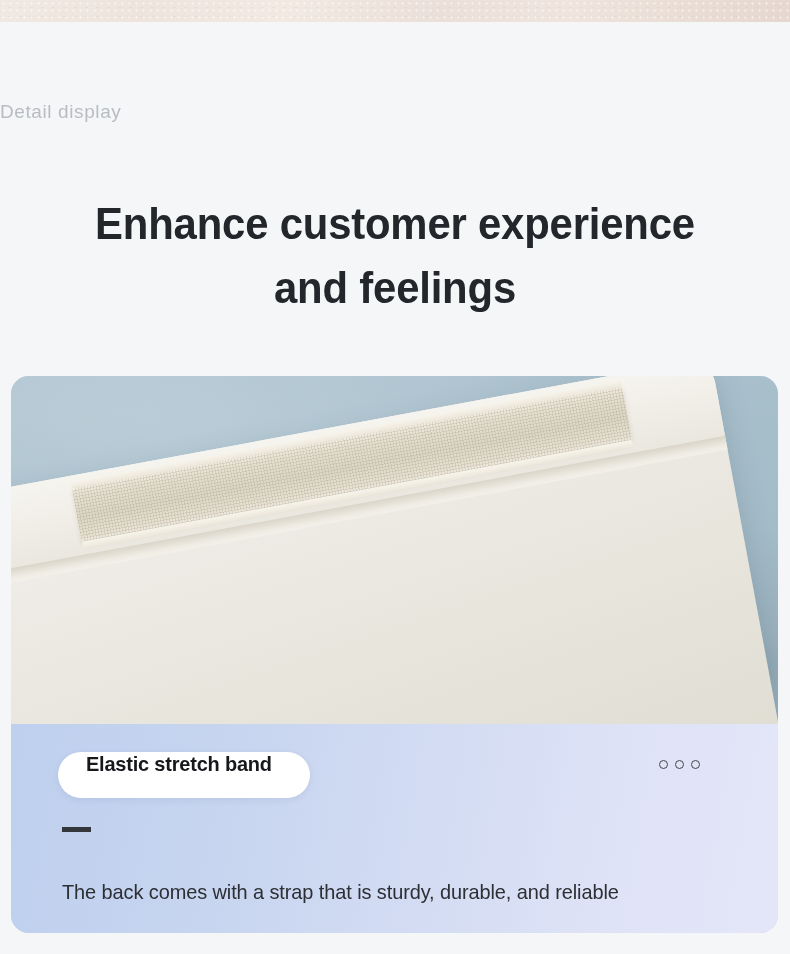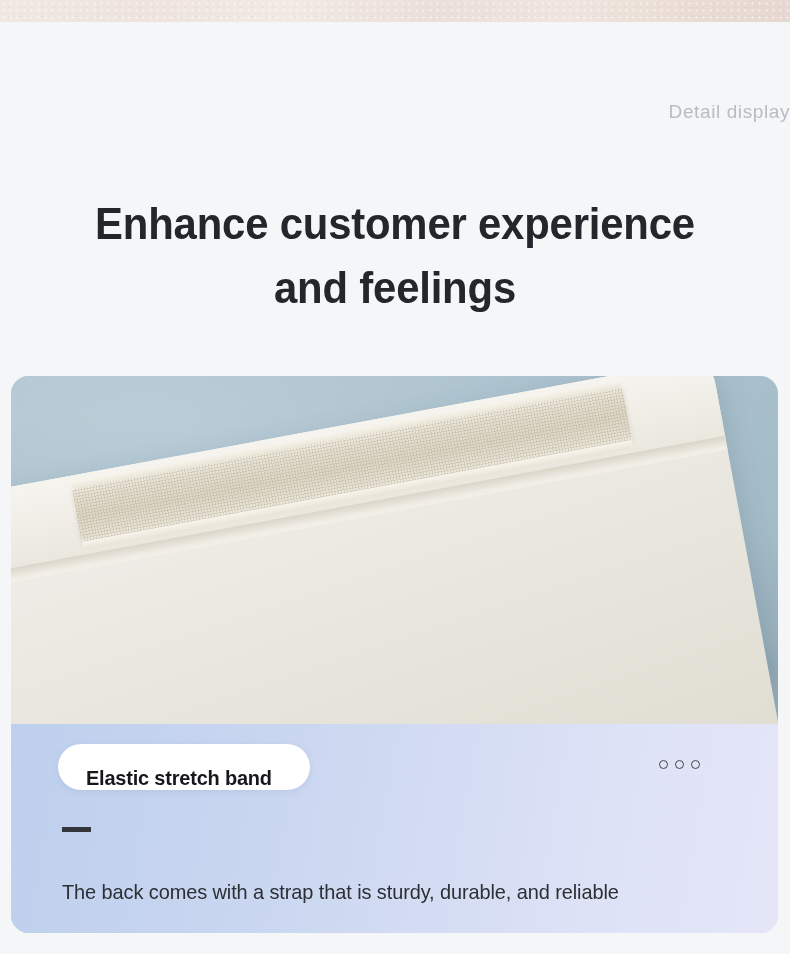--- a/index.html
+++ b/index.html
@@ -41,21 +41,21 @@
     background-size: 7px 7px, 11px 9px;
     background-position: 0 0, 4px 3px;
     opacity: .8;
   }
 
   
   .eyebrow {
     position: absolute;
     top: 101px; left: 0;
     width: 790px;
-    text-align: right;
+    text-align: left;
     font-size: 19px;
     font-weight: 400;
     letter-spacing: .6px;
     color: #b9bcc2;
   }
   .headline {
     position: absolute;
     top: 192px; left: 0;
     width: 790px;
     text-align: center;
@@ -170,27 +170,27 @@
     left: 0;
     top: 348px;
     width: 767px;
     height: 209px;
     background: linear-gradient(100deg, #bed0ee 0%, #c6d4ef 25%, #d3dcf3 55%, #dfe3f7 80%, #e4e6f8 100%);
   }
 
   .pill {
     position: absolute;
     left: 47px;
-    top: 20px;
+    top: 28px;
     height: 46px;
     padding: 0 28px;
     border-radius: 23px;
     background: #ffffff;
     display: flex;
-    align-items: flex-end;
+    align-items: flex-start;
     box-shadow: 0 2px 6px rgba(90,110,150,.12);
   }
   .pill-label {
     font-size: 21px;
     font-weight: 700;
     color: #16181c;
     letter-spacing: -0.2px;
     transform: scaleX(.95);
     transform-origin: left center;
     white-space: nowrap;

